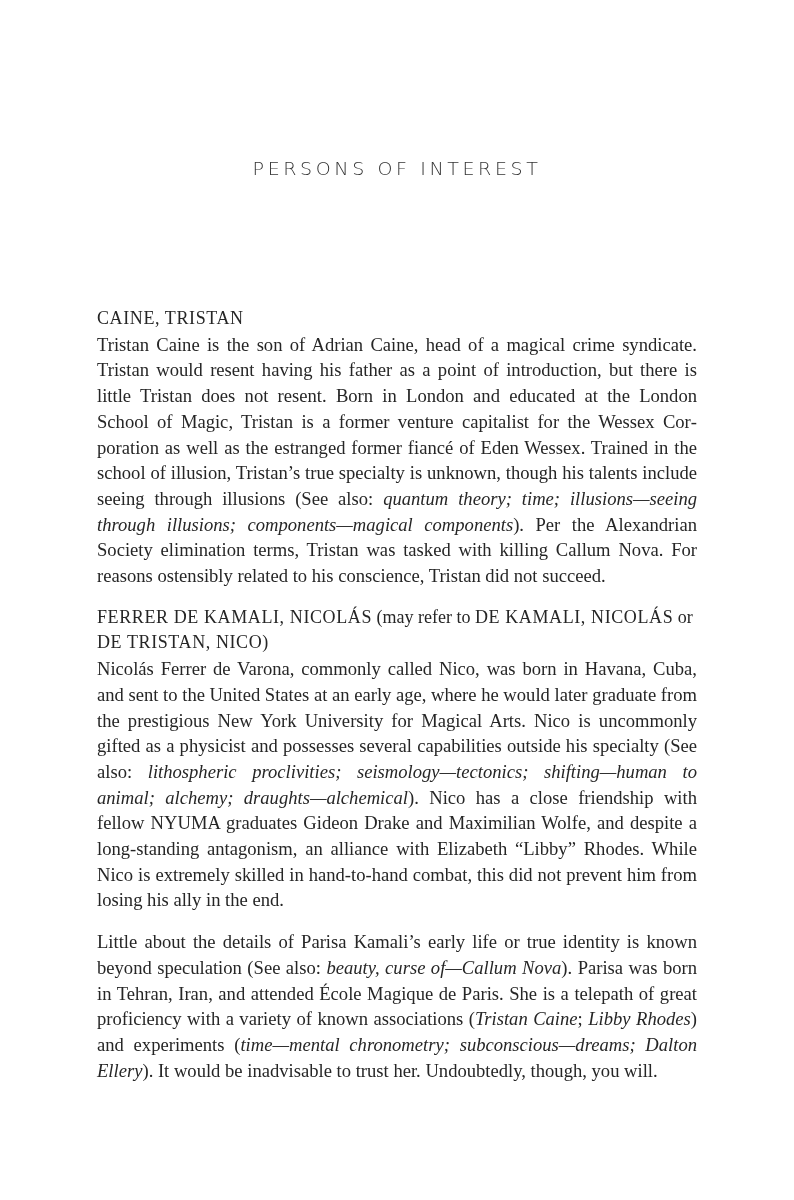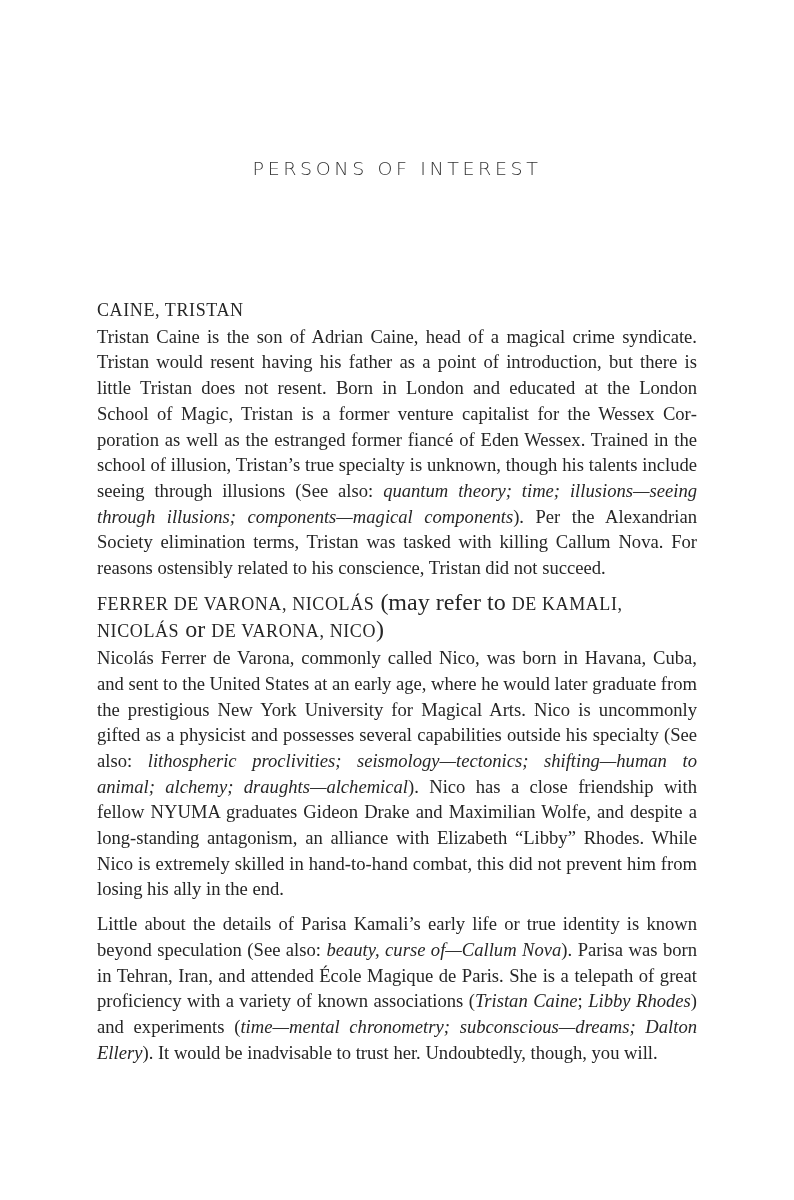--- a/index.html
+++ b/index.html
@@ -37,31 +37,31 @@
       position: absolute;
       left: 97px;
       top: 279px;
       width: 600px;
       font-family: "Liberation Serif", serif;
       font-size: 18.6px;
       line-height: 25.7px;
       color: #262626;
     }
     .entry {
-      margin: 8px 0 9px 0;
+      margin: 16px 0 9px 0;
     }
     .entry-heading {
       display: block;
       letter-spacing: 0.6px;
       font-size: 18px;
       text-transform: none;
     }
     .entry-heading .aka {
       letter-spacing: 0;
-      font-size: 24px;
+      font-size: 18px;
     }
     .entry-body {
       text-align: justify;
       hyphens: manual;
     }
     .entry-body i {
       font-style: italic;
     }
   </style>
 </head>
@@ -71,21 +71,21 @@
   <div class="page-title">PERSONS OF INTEREST</div>
 
   <div class="content">
 
     <div class="entry">
       <span class="entry-heading"><span>CAINE, TRISTAN</span></span>
       <div class="entry-body"><span>Tristan Caine is the son of Adrian Caine, head of a magical crime syndicate. Tristan would resent having his father as a point of introduction, but there is little Tristan does not resent. Born in London and educated at the London School of Magic, Tristan is a former venture capitalist for the Wessex Cor­poration as well as the estranged former fiancé of Eden Wessex. Trained in the school of illusion, Tristan’s true specialty is unknown, though his talents include seeing through illusions (See also: </span><i>quantum theory; time; illusions—seeing through illusions; components—magical components</i><span>). Per the Alexandrian Society elimination terms, Tristan was tasked with killing Callum Nova. For reasons ostensibly related to his conscience, Tristan did not succeed.</span></div>
     </div>
 
     <div class="entry">
-      <span class="entry-heading"><span>FERRER DE VARONA, NICOLÁS</span><span class="aka"> (may refer to </span><span>DE KAMALI, NICOLÁS</span><span class="aka"> or </span><span>DE VARONA, NICO</span><span class="aka">)</span></span>
+      <span class="entry-heading"><span>FERRER DE KAMALI, NICOLÁS</span><span class="aka"> (may refer to </span><span>DE KAMALI, NICOLÁS</span><span class="aka"> or </span><span>DE TRISTAN, NICO</span><span class="aka">)</span></span>
       <div class="entry-body"><span>Nicolás Ferrer de Varona, commonly called Nico, was born in Havana, Cuba, and sent to the United States at an early age, where he would later graduate from the prestigious New York University for Magical Arts. Nico is uncommonly gifted as a physicist and possesses several capabilities out­side his specialty (See also: </span><i>lithospheric proclivities; seismology—tectonics; shifting—human to animal; alchemy; draughts—alchemical</i><span>). Nico has a close friendship with fellow NYUMA graduates Gideon Drake and Maximilian Wolfe, and despite a long-standing antagonism, an alliance with Elizabeth “Libby” Rhodes. While Nico is extremely skilled in hand-to-hand combat, this did not prevent him from losing his ally in the end.</span></div>
     </div>
 
     <div class="entry">
       <div class="entry-body"><span>Little about the details of Parisa Kamali’s early life or true identity is known beyond speculation (See also: </span><i>beauty, curse of—Callum Nova</i><span>). Parisa was born in Tehran, Iran, and attended École Magique de Paris. She is a telepath of great proficiency with a variety of known associations (</span><i>Tristan Caine</i><span>; </span><i>Libby Rhodes</i><span>) and experiments (</span><i>time—mental chronometry; subconscious—dreams; Dalton Ellery</i><span>). It would be inadvisable to trust her. Undoubtedly, though, you will.</span></div>
     </div>
 
   </div>
 </div>
 

